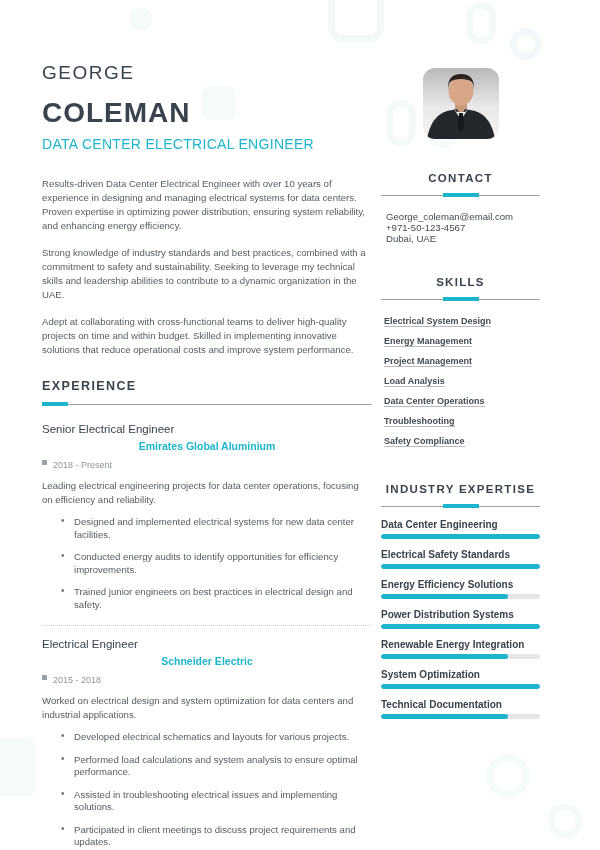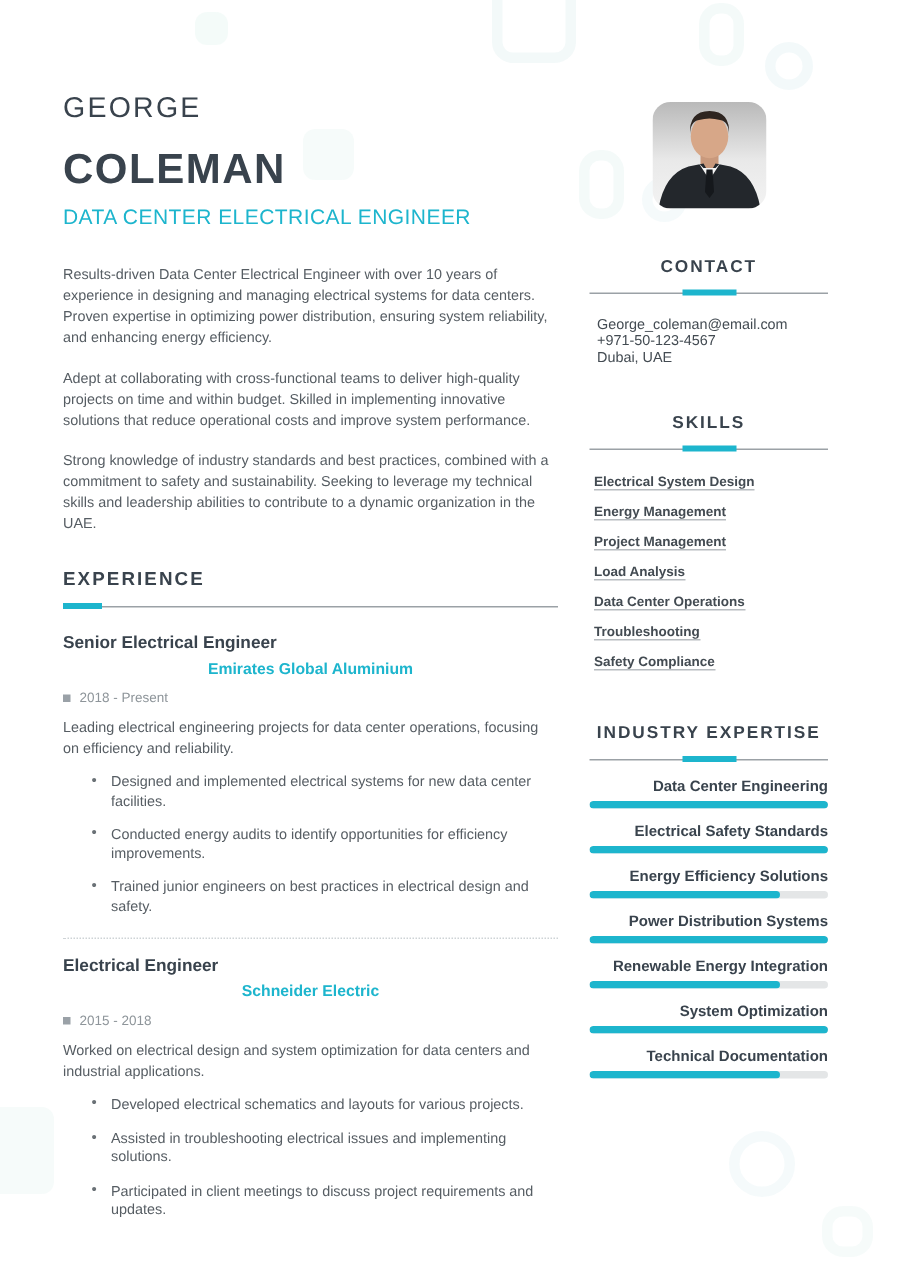--- a/index.html
+++ b/index.html
@@ -9,64 +9,64 @@
     width:600px; height:850px; background:#ffffff; position:relative;
     font-family:"Liberation Sans", sans-serif; overflow:hidden;
   }
   
   .wm { position:absolute; pointer-events:none; }
   .wm-fill { background:#f0f9f6; border-radius:8px; }
   .wm-ring { border:7px solid #f0f8f7; border-radius:14px; }
   .wm-circle { border:7px solid #eef7f8; border-radius:50%; }
 
   .left-col { position:absolute; left:42px; top:62px; width:330px; }
-  .right-col { position:absolute; left:393px; top:0; width:159px; }
+  .right-col { position:absolute; left:381px; top:0; width:159px; }
 
   
   .first-name { font-size:19px; font-weight:500; color:var(--heading); letter-spacing:1.5px; }
   .last-name  { font-size:28px; font-weight:800; color:var(--heading); letter-spacing:1px; margin-top:13px; }
   .role-title { font-size:14px; font-weight:400; color:var(--accent); letter-spacing:0.3px; margin-top:7px; }
 
   
   .summary { margin-top:25px; }
   .sum-p { font-size:9.6px; line-height:14px; color:var(--body); margin:0 0 13px 0; }
 
   
   .sec-h { font-size:12.5px; font-weight:700; color:var(--heading); letter-spacing:1.4px; margin-top:22px; }
   .rule { position:relative; height:5px; margin-top:9px; }
   .rule .track { position:absolute; top:2px; left:0; right:0; height:1px; background:#9ba1a6; }
   .rule .accent-seg { position:absolute; top:0; height:4px; background:var(--accent); }
   .rule.left-seg .accent-seg { left:0; width:26px; }
   .rule.center-seg .accent-seg { left:50%; transform:translateX(-50%); width:36px; }
 
   
   .jobs { margin-top:16px; }
-  .job-title { font-size:11.5px; font-weight:700; color:var(--heading); margin:0; }
+  .job-title { font-size:11.5px; font-weight:400; color:var(--heading); margin:0; }
   .company { font-size:10.5px; font-weight:700; color:var(--accent); margin-top:5px;text-align:center; }
-  .date-row { display:flex; align-items:center; gap:6px; margin-top:8px; }
+  .date-row { display:flex; align-items:flex-start; gap:6px; margin-top:8px; }
   .date-sq { width:5px; height:5px; background:#9aa1a7; display:inline-block; }
   .date-text { font-size:9px; color:#8e959a; }
   .desc { font-size:9.6px; line-height:13.5px; color:var(--body); margin:9px 0 0 0; }
   .bullets { margin:4px 0 0 0; padding:0 0 0 19px; list-style:none; }
   .bullet { position:relative; padding-left:13px; font-size:9.6px; line-height:12.5px; color:var(--body); margin-top:10px; }
   .bullet::before { content:"\2022"; position:absolute; left:0; top:-1px; color:#6a7176; font-size:10px; }
   .job-divider { border:none; border-top:1.5px dotted #ced3d6; margin:14px 0 12px 0; }
 
   
   .avatar { width:76px; height:71px; margin:68px auto 0; border-radius:12px; overflow:hidden; display:block; }
   .r-sec { margin-top:0; }
   .r-heading { text-align:center; font-size:11.5px; font-weight:700; color:var(--heading); letter-spacing:1.3px; }
   .contact-heading { margin-top:33px; }
   .contact-list { margin-top:13px; padding-left:5px; }
   .contact-item { font-size:9.6px; color:#434b52; }
   .skills-heading { margin-top:32px; }
   .skills-list { margin-top:14px; padding-left:3px; display:flex; flex-wrap:wrap; column-gap:10px; row-gap:9px; }
   .skill { font-size:9px; font-weight:700; color:#434b52; border-bottom:1px solid #b7bcc0; padding-bottom:0; white-space:nowrap; }
   .expertise-heading { margin-top:36px; }
-  .expertise-list { margin-top:8px;text-align:right; }
+  .expertise-list { margin-top:8px; }
   .exp-row { margin-top:10px; }
   .exp-label { font-size:10px; font-weight:700; color:var(--heading); }
   .exp-track { margin-top:4px; height:5px; background:#e4e6e7; border-radius:3px; overflow:hidden; }
   .exp-fill { height:5px; background:var(--accent); border-radius:3px; }
 </style>
 </head>
 <body>
 
 <div class="wm wm-fill" style="left:130px; top:8px;  width:22px; height:22px; opacity:.7;"></div>
 <div class="wm wm-fill" style="left:202px; top:86px; width:34px; height:34px; opacity:.6;"></div>
@@ -79,22 +79,22 @@
 <div class="wm wm-circle" style="left:486px; top:754px; width:44px; height:44px; opacity:.6;"></div>
 <div class="wm wm-ring" style="left:548px; top:804px; width:34px; height:34px; opacity:.6;"></div>
 
 <div class="left-col">
   <div class="first-name">GEORGE</div>
   <div class="last-name">COLEMAN</div>
   <div class="role-title">DATA CENTER ELECTRICAL ENGINEER</div>
 
   <div class="summary">
       <p class="sum-p">Results-driven Data Center Electrical Engineer with over 10 years of experience in designing and managing electrical systems for data centers. Proven expertise in optimizing power distribution, ensuring system reliability, and enhancing energy efficiency.</p>
+      <p class="sum-p">Strong knowledge of industry standards and best practices, combined with a commitment to safety and sustainability. Seeking to leverage my technical skills and leadership abilities to contribute to a dynamic organization in the UAE.</p>
       <p class="sum-p">Adept at collaborating with cross-functional teams to deliver high-quality projects on time and within budget. Skilled in implementing innovative solutions that reduce operational costs and improve system performance.</p>
-      <p class="sum-p">Strong knowledge of industry standards and best practices, combined with a commitment to safety and sustainability. Seeking to leverage my technical skills and leadership abilities to contribute to a dynamic organization in the UAE.</p>
     </div>
 
   <div class="sec-h">EXPERIENCE</div>
   <div class="rule left-seg">
     <div class="track"></div>
     <div class="accent-seg"></div>
   </div>
 
   <div class="jobs">
       <div class="job">
@@ -115,20 +115,21 @@
       <div class="job">
         <h3 class="job-title">Electrical Engineer</h3>
         <div class="company">Schneider Electric</div>
         <div class="date-row">
           <span class="date-sq"></span>
           <span class="date-text">2015 - 2018</span>
         </div>
         <p class="desc">Worked on electrical design and system optimization for data centers and industrial applications.</p>
         <ul class="bullets">
           <li class="bullet">Developed electrical schematics and layouts for various projects.</li>
+          <li class="bullet">Performed load calculations and system analysis to ensure optimal performance.</li>
           <li class="bullet">Assisted in troubleshooting electrical issues and implementing solutions.</li>
           <li class="bullet">Participated in client meetings to discuss project requirements and updates.</li>
         </ul>
       </div>
     </div>
 </div>
 
 <div class="right-col">
   <svg class="avatar" viewBox="0 0 76 71" xmlns="http://www.w3.org/2000/svg">
     <defs>

